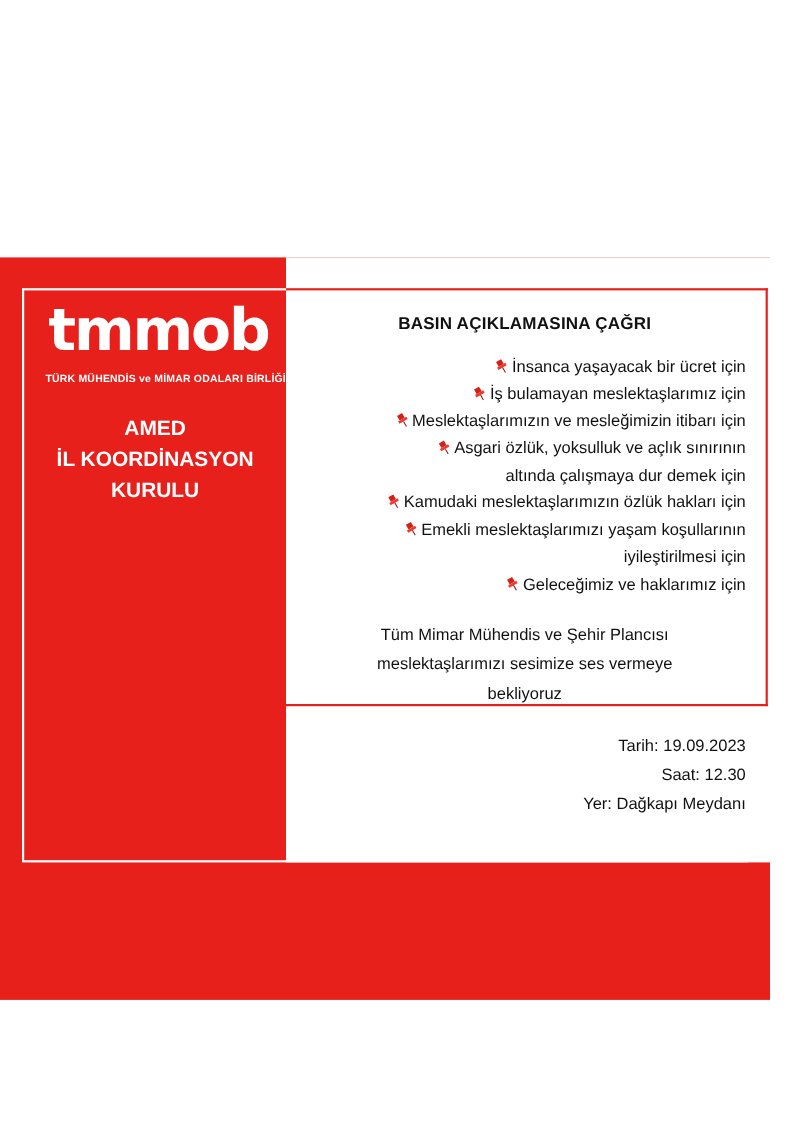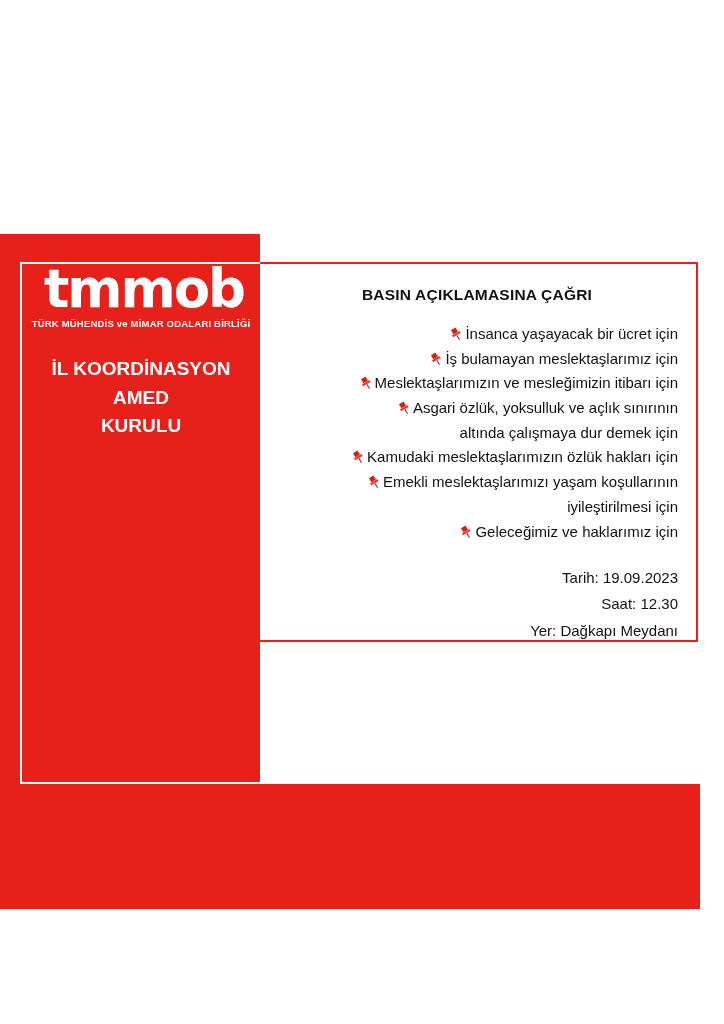--- a/index.html
+++ b/index.html
@@ -65,30 +65,31 @@
     width: 238px;
     text-align: center;
   }
   .logo-word {
     font-family: "DejaVu Sans", sans-serif;
     font-weight: bold;
     font-size: 53px;
     letter-spacing: -2px;
     color: #ffffff;
     line-height: 1;
-    margin: 0;
+    margin: 12px;
     padding: 0 0 0 6px;
   }
   .logo-sub {
     font-family: "Liberation Sans", sans-serif;
     font-weight: bold;
     font-size: 9.5px;
     letter-spacing: 0.2px;
     color: #ffffff;
     margin-top: 3px;
+    text-align: right;
   }
   .brand-org {
     margin-top: 26px;
     color: #ffffff;
     font-size: 19px;
     font-weight: bold;
     line-height: 1.5;
   }
   .brand-org div { white-space: nowrap; }
 
@@ -148,22 +149,22 @@
 </head>
 <body>
 
 <div class="poster">
   <div class="poster-frame"></div>
 
   <div class="brand">
     <div class="logo-word">tmmob</div>
     <div class="logo-sub">TÜRK MÜHENDİS ve MİMAR ODALARI BİRLİĞİ</div>
     <div class="brand-org">
+      <div>AMED</div>
       <div>İL KOORDİNASYON</div>
-      <div>AMED</div>
       <div>KURULU</div>
     </div>
   </div>
 </div>
 
 <div class="content-panel">
   <div class="content-inner">
 
     <div class="headline">BASIN AÇIKLAMASINA ÇAĞRI</div>
 
@@ -246,20 +247,25 @@
               <g transform="rotate(-30 8 8)">
                 <rect x="5.2" y="1" width="5.6" height="5.2" fill="#d32118"></rect>
                 <rect x="3.4" y="6.2" width="9.2" height="2.6" fill="#ee3a2e"></rect>
                 <rect x="7.5" y="8.8" width="1" height="5.6" fill="#8a1610"></rect>
               </g>
             </svg>
         </span><span>Geleceğimiz ve haklarımız için</span>
       </li>
     </ul>
 
+    <div class="call-block">
+      <div>Tüm Mimar Mühendis ve Şehir Plancısı</div>
+      <div>meslektaşlarımızı sesimize ses vermeye</div>
+      <div>bekliyoruz</div>
+    </div>
 
     <div class="meta-block">
       <div>Tarih: 19.09.2023</div>
       <div>Saat: 12.30</div>
       <div>Yer: Dağkapı Meydanı</div>
     </div>
 
   </div>
 </div>
 

